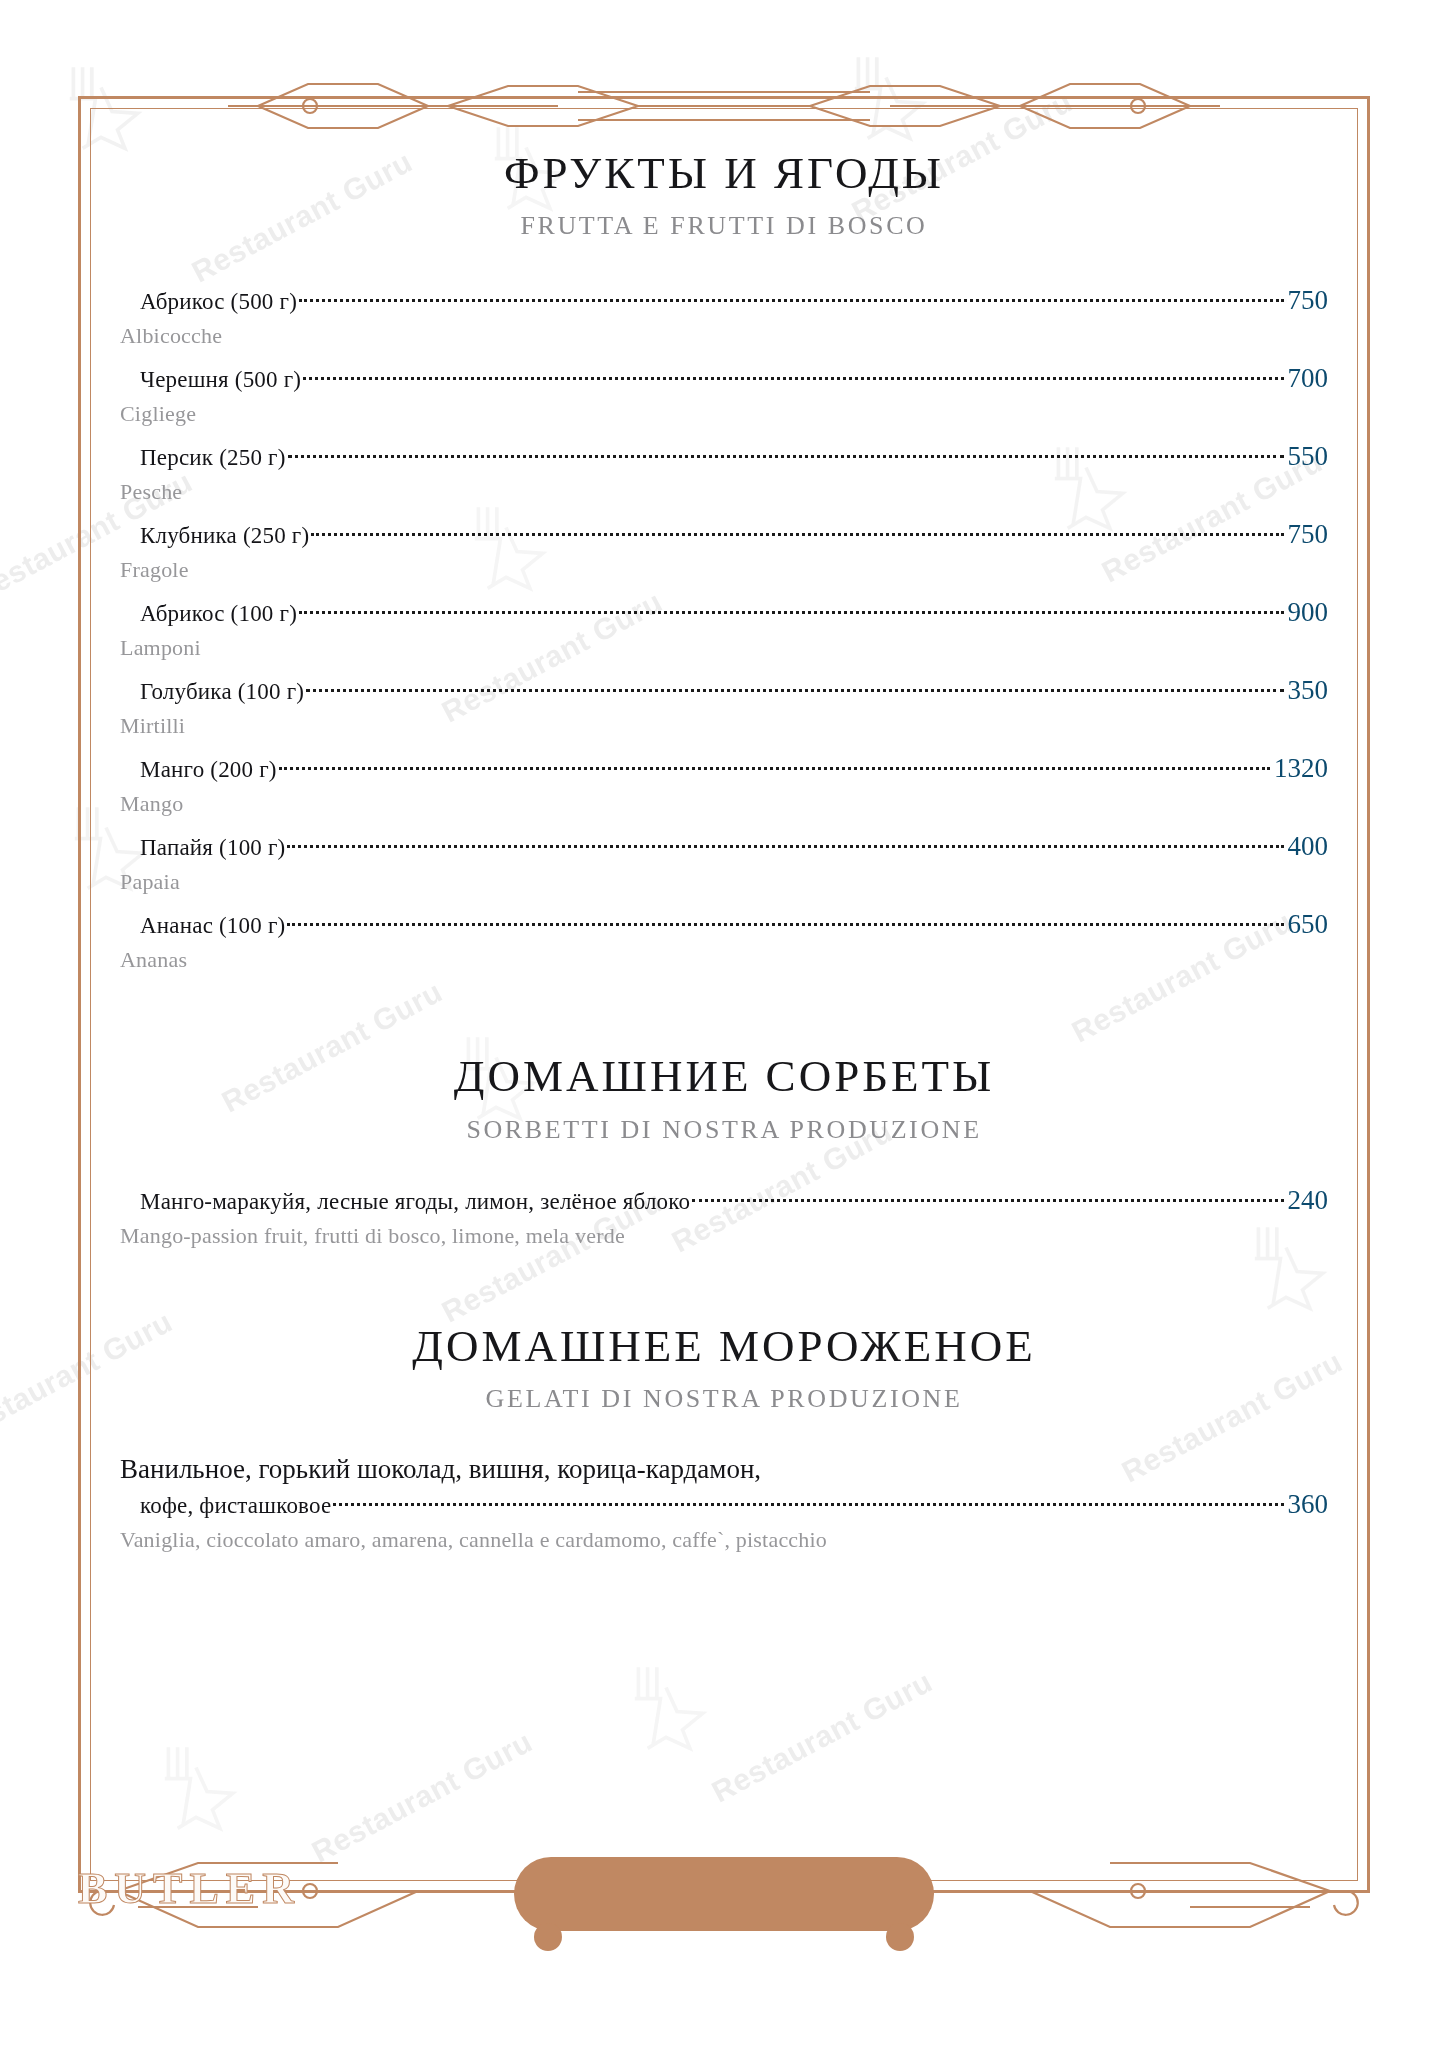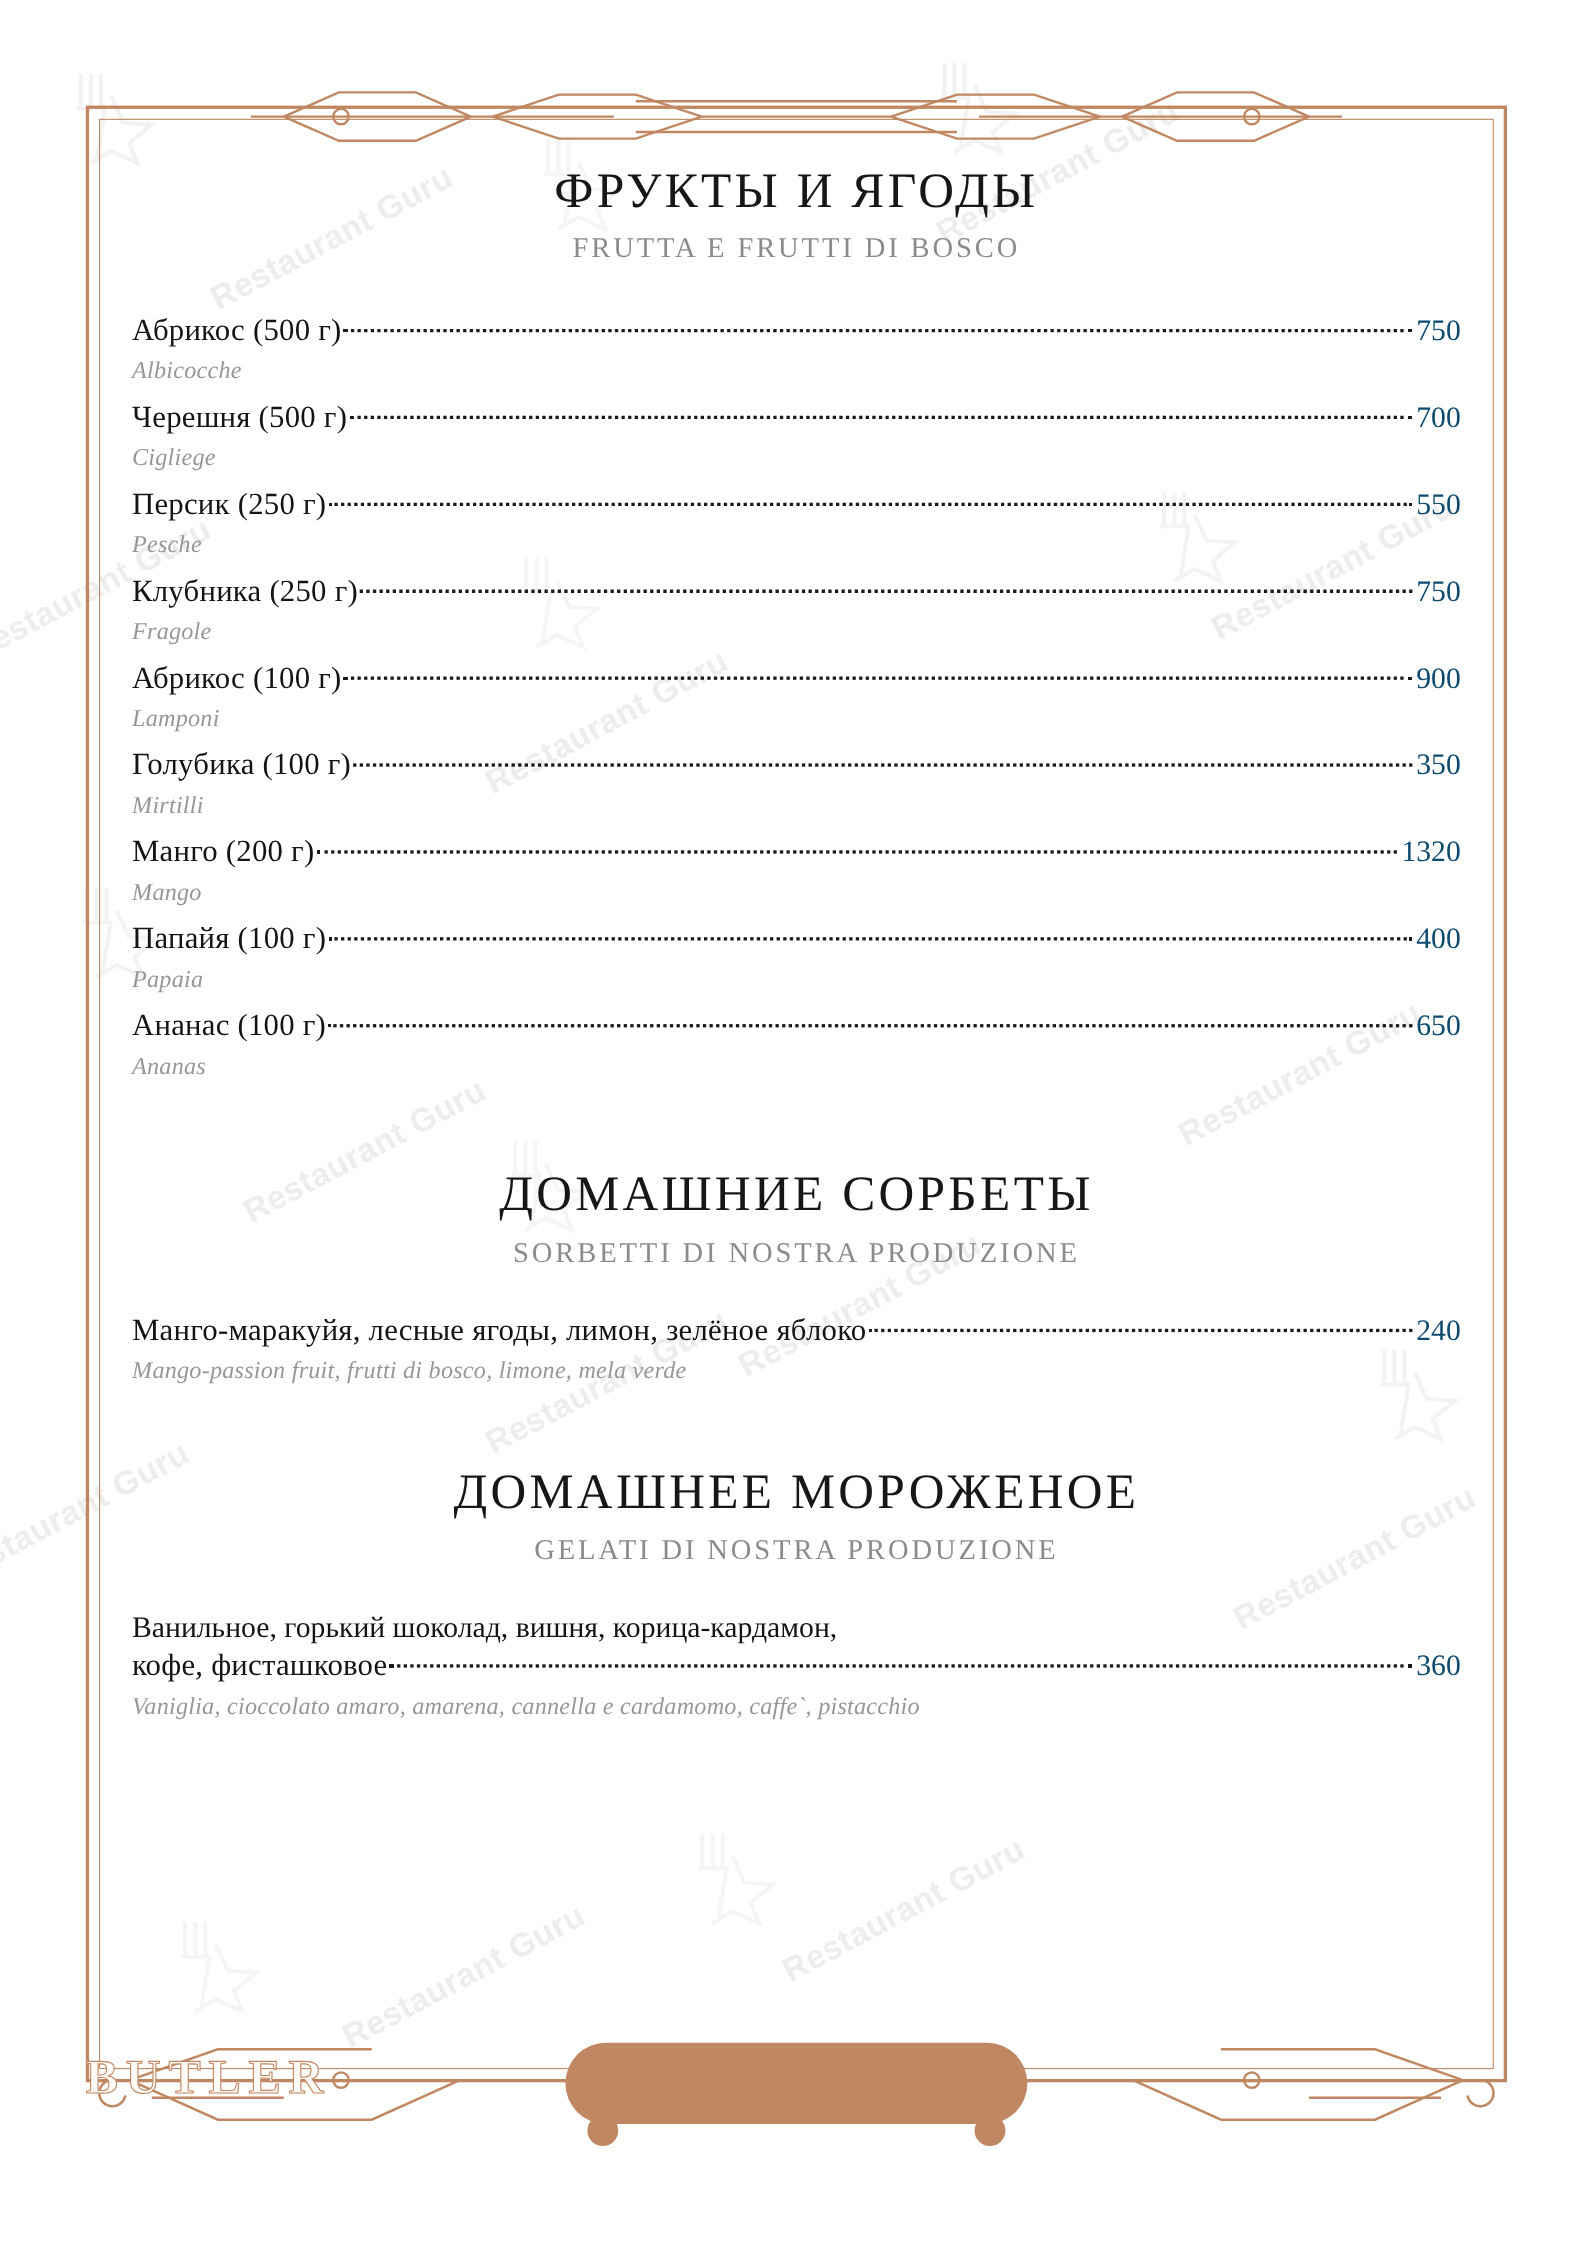--- a/index.html
+++ b/index.html
@@ -97,42 +97,42 @@
 
   .items{margin-top:44px;}
 
   .item{margin-bottom:14px;}
   .item-line{
     display:flex;
     align-items:baseline;
     width:100%;
   }
   .item-name{
-    font-size:28px;
+    font-size:23px;
     color:#141418;
     white-space:nowrap;
     letter-spacing:.2px;
+    margin-left:20px;
   }
   .leader{
     flex:1 1 auto;
     min-width:10px;
     margin:0 2px 0 2px;
     border-bottom:3.5px dotted #1a1a1a;
     transform:translateY(-7px);
     height:1px;
   }
   .item-price{
     font-size:27px;
     color:#0c4a6e;
     white-space:nowrap;
     padding-left:2px;
   }
   .item-it{
     font-size:22px;
-    font-style:italic;
     color:#97979a;
     margin-top:7px;
     letter-spacing:.2px;
   }
 
   
   .item-2l .first{
     font-size:27px;
     color:#141418;
     margin-bottom:4px;

